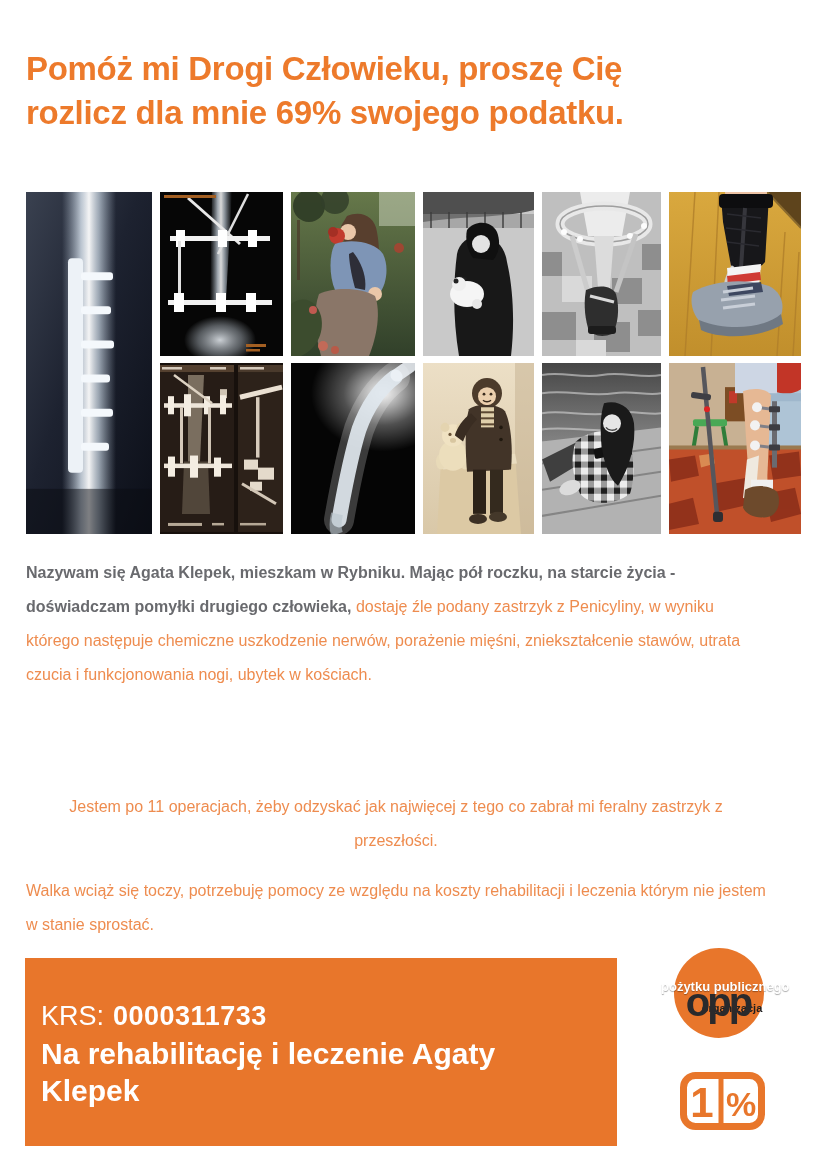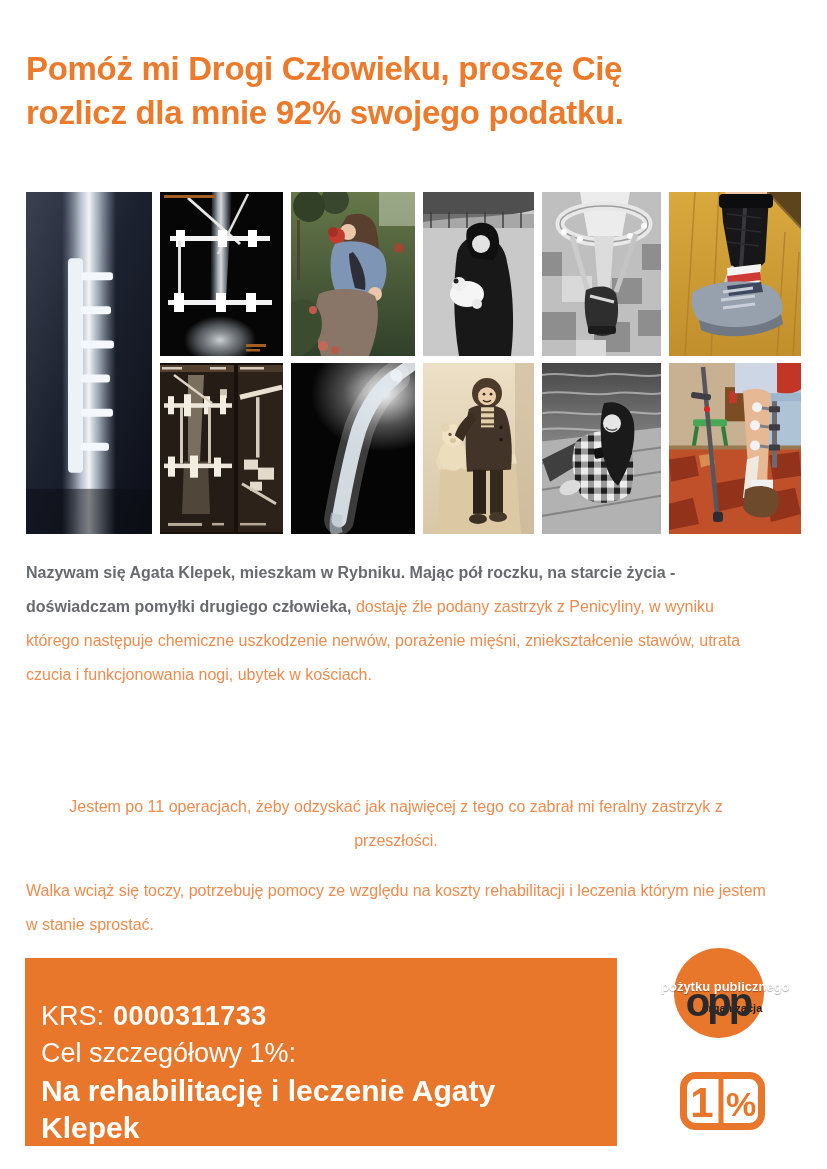--- a/index.html
+++ b/index.html
@@ -111,21 +111,21 @@
       <pattern id="plaidP" width="13" height="13" patternUnits="userSpaceOnUse">
         <rect width="13" height="13" fill="#ededed"></rect>
         <rect y="7" width="13" height="6" fill="#9a9a9a"></rect>
         <rect x="7" width="6" height="13" fill="#9a9a9a"></rect>
         <rect x="7" y="7" width="6" height="6" fill="#1f1f1f"></rect>
       </pattern>
     </defs>
   </svg>
 
   <h1 class="headline">Pomóż mi Drogi Człowieku, proszę Cię
-rozlicz dla mnie 92% swojego podatku.</h1>
+rozlicz dla mnie 69% swojego podatku.</h1>
 
   <div class="grid">
 
     <div class="photo ph-tall" title="X-ray of a leg bone with a long metal plate and screws">
       <svg viewBox="0 0 126 341" preserveAspectRatio="none">
         <rect width="126" height="341" fill="url(#p1bg)"></rect>
         <rect x="36" width="54" height="341" fill="url(#boneH)" opacity=".95"></rect>
         <rect x="42" y="66" width="15" height="214" rx="4" fill="#edf2f7"></rect>
         <g fill="#f4f8fc">
           <rect x="55" y="80" width="32" height="8" rx="3"></rect>
@@ -452,21 +452,20 @@
       </svg>
     </div>
   </div>
 
   <p class="para p1"><span class="bold-gray">Nazywam się Agata Klepek, mieszkam w Rybniku. Mając pół roczku, na starcie życia - doświadczam pomyłki drugiego człowieka,</span> <span class="light-orange">dostaję źle podany zastrzyk z Penicyliny, w wyniku którego następuje chemiczne uszkodzenie nerwów, porażenie mięśni, zniekształcenie stawów, utrata czucia i funkcjonowania nogi, ubytek w kościach.</span></p>
   <p class="para p2">Jestem po 11 operacjach, żeby odzyskać jak najwięcej z tego co zabrał mi feralny zastrzyk z przeszłości.</p>
   <p class="para p3">Walka wciąż się toczy, potrzebuję pomocy ze względu na koszty rehabilitacji i leczenia którym nie jestem w stanie sprostać.</p>
 
   <div class="krs-box">
     <div class="krs-line"><span class="krs-label">KRS:</span><span class="krs-number">0000311733</span></div>
-    <div class="goal-label">Cel szczegółowy 1%:</div>
     <div class="goal-value">Na rehabilitację i leczenie Agaty Klepek</div>
   </div>
 
   <div class="opp-logo">
     <div class="opp-circle"></div>
     <div class="opp-line1">organizacja</div>
     <div class="opp-line2">pożytku publicznego</div>
     <div class="opp-acronym">opp</div>
   </div>
 

